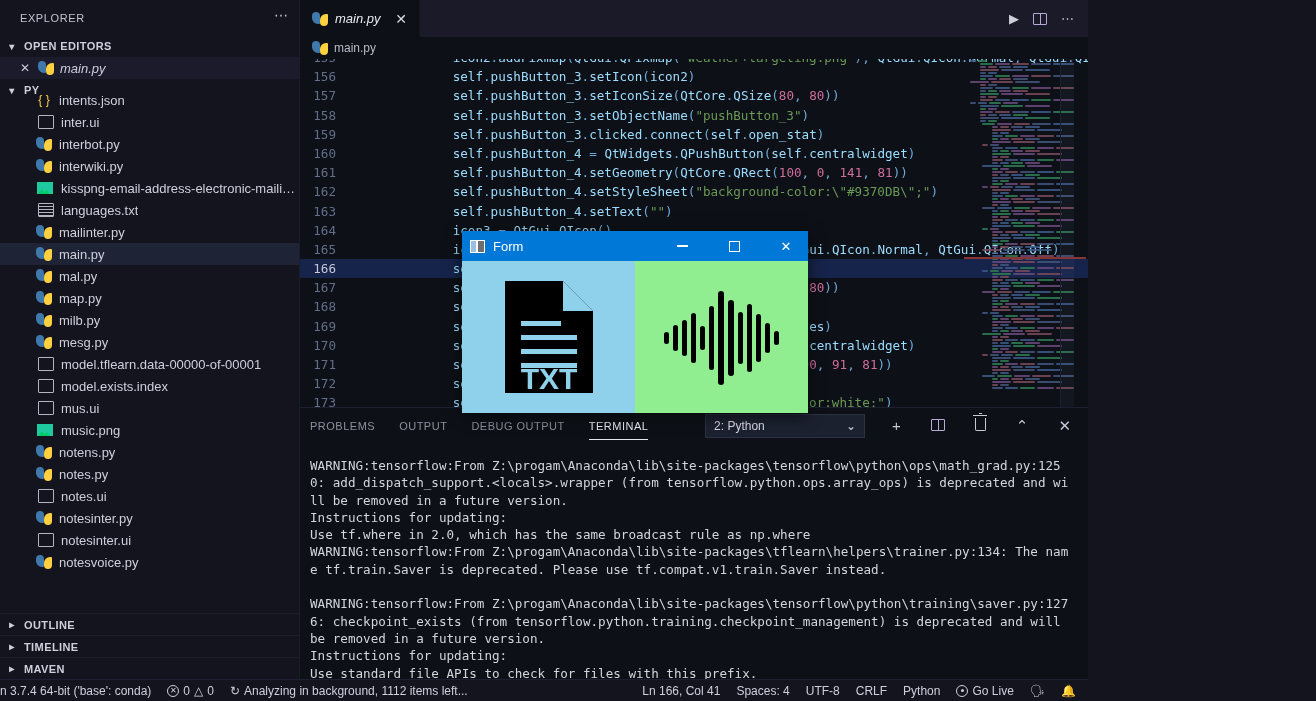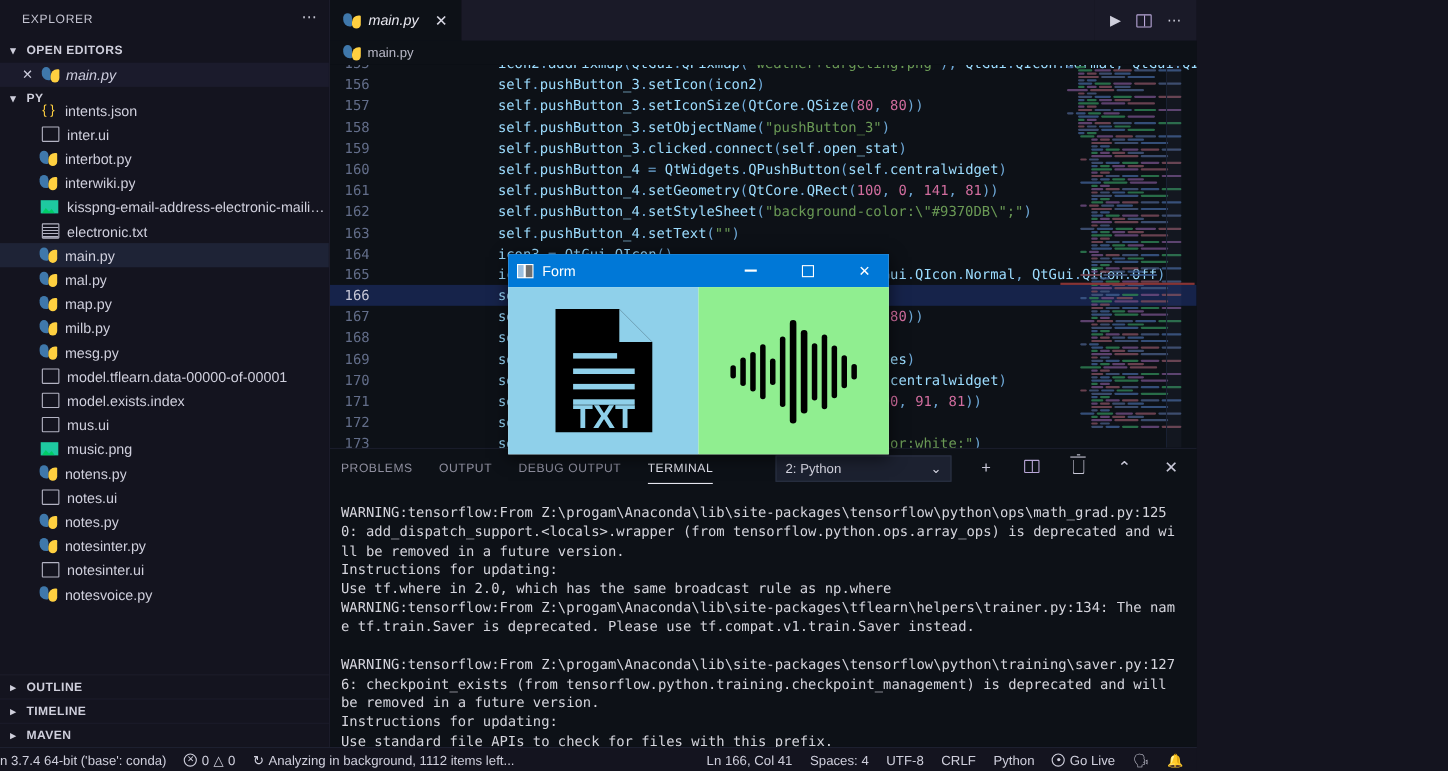--- a/index.html
+++ b/index.html
@@ -229,21 +229,25 @@
           <div class="file-row">
             <span class="ico ico-py"></span>
             <span class="fname">interwiki.py</span>
           </div>
           <div class="file-row">
             <span class="ico ico-img"></span>
             <span class="fname">kisspng-email-address-electronic-mailin...</span>
           </div>
           <div class="file-row">
             <span class="ico ico-txt"></span>
-            <span class="fname">electronic.txt</span>
+            <span class="fname">languages.txt</span>
+          </div>
+          <div class="file-row">
+            <span class="ico ico-py"></span>
+            <span class="fname">mailinter.py</span>
           </div>
           <div class="file-row sel">
             <span class="ico ico-py"></span>
             <span class="fname">main.py</span>
           </div>
           <div class="file-row">
             <span class="ico ico-py"></span>
             <span class="fname">mal.py</span>
           </div>
           <div class="file-row">
@@ -272,26 +276,26 @@
           </div>
           <div class="file-row">
             <span class="ico ico-img"></span>
             <span class="fname">music.png</span>
           </div>
           <div class="file-row">
             <span class="ico ico-py"></span>
             <span class="fname">notens.py</span>
           </div>
           <div class="file-row">
+            <span class="ico ico-py"></span>
+            <span class="fname">notes.py</span>
+          </div>
+          <div class="file-row">
             <span class="ico ico-doc"></span>
             <span class="fname">notes.ui</span>
-          </div>
-          <div class="file-row">
-            <span class="ico ico-py"></span>
-            <span class="fname">notes.py</span>
           </div>
           <div class="file-row">
             <span class="ico ico-py"></span>
             <span class="fname">notesinter.py</span>
           </div>
           <div class="file-row">
             <span class="ico ico-doc"></span>
             <span class="fname">notesinter.ui</span>
           </div>
           <div class="file-row">

